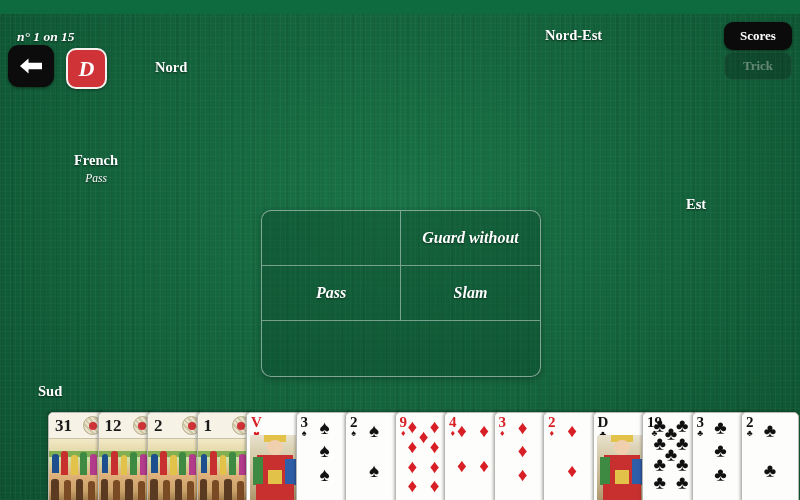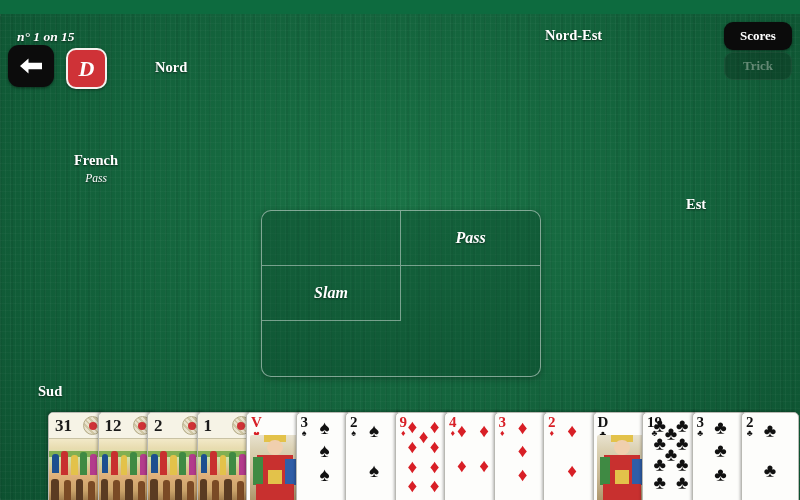--- a/index.html
+++ b/index.html
@@ -234,20 +234,21 @@
       <span class="nm">French</span>
       <span class="bid">Pass</span>
     </div>
     <div class="seat seat-sud">
       <span class="nm">Sud</span>
       <span class="bid"></span>
     </div>
 
     <div class="bidgrid">
       <div class="bidcell empty"></div>
+      <div class="bidcell">Guard without</div>
       <div class="bidcell">Pass</div>
       <div class="bidcell">Slam</div>
     </div>
 
     <div class="hand">
         <div class="card trump" style="left: 48px; z-index: 10;">
           <div class="tophdr">
             <span class="tnum">31</span>
             <span class="tmark"></span>
           </div>

